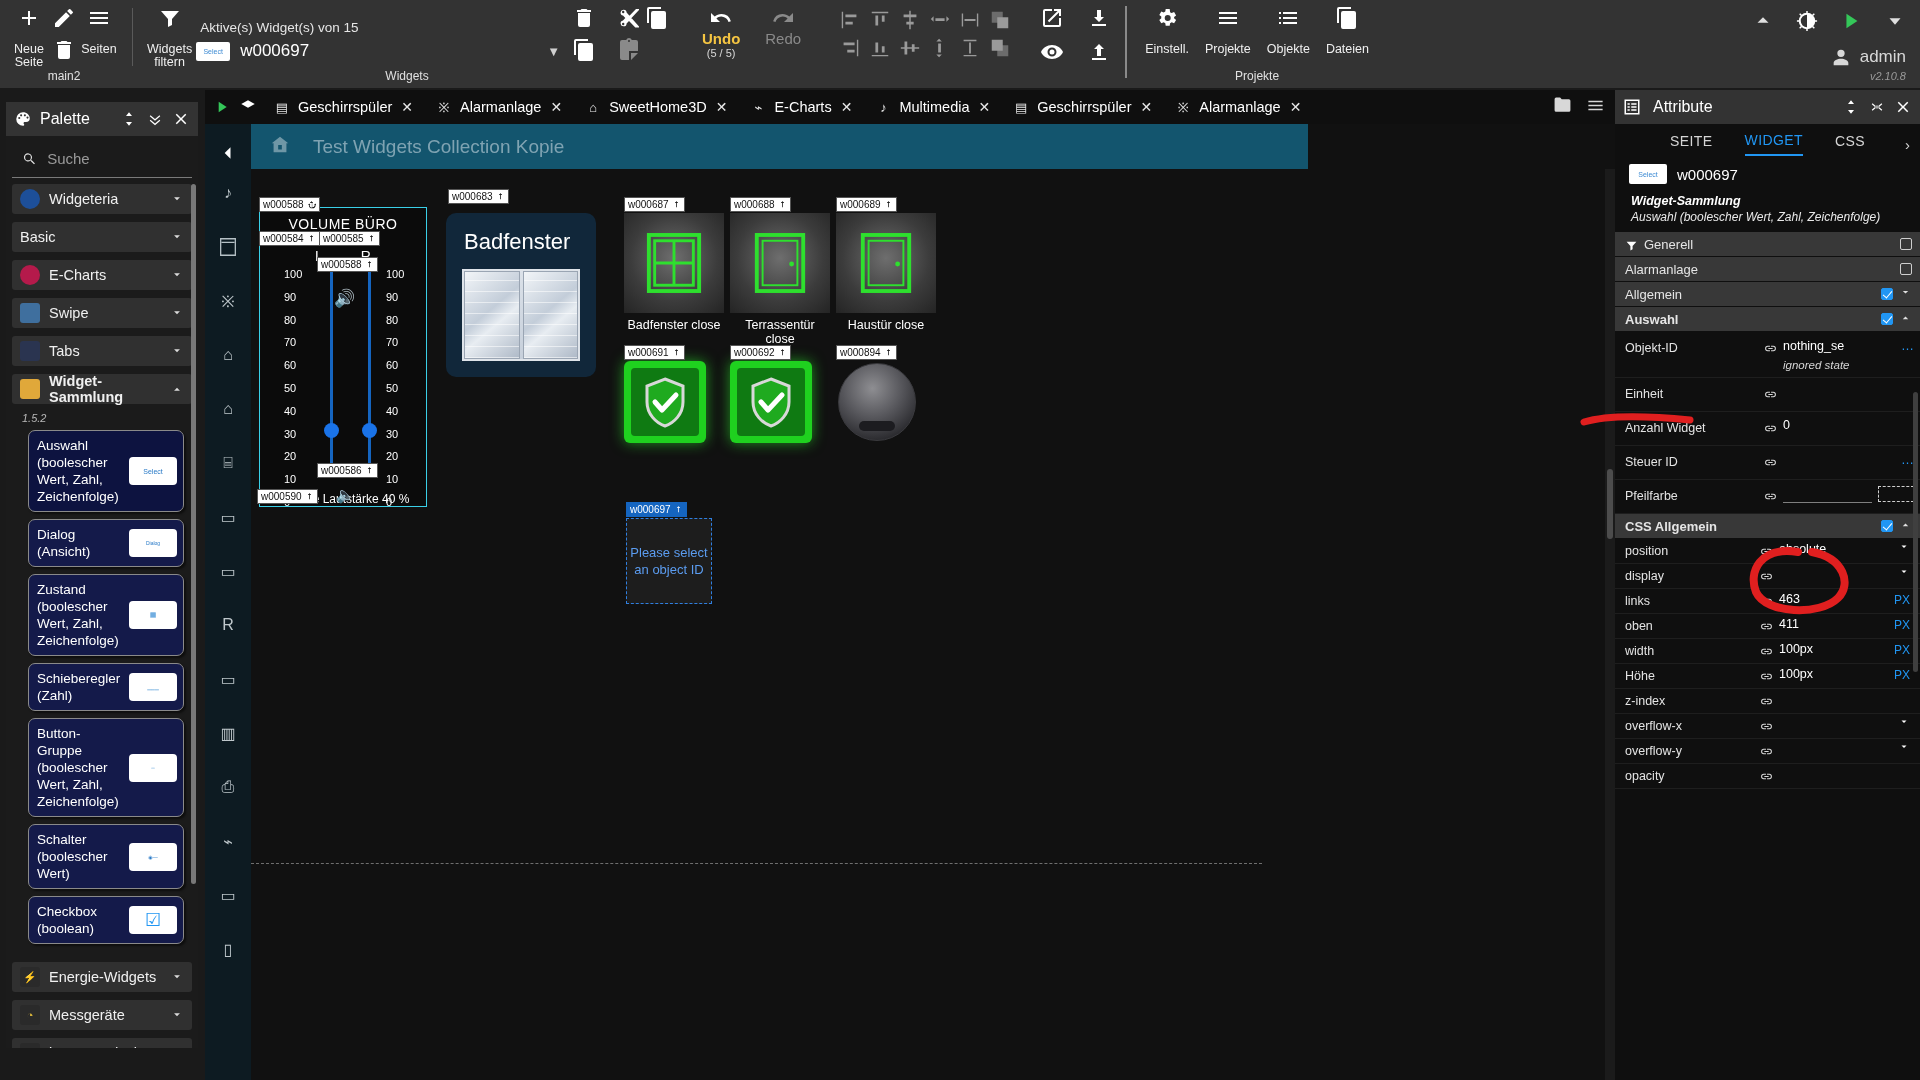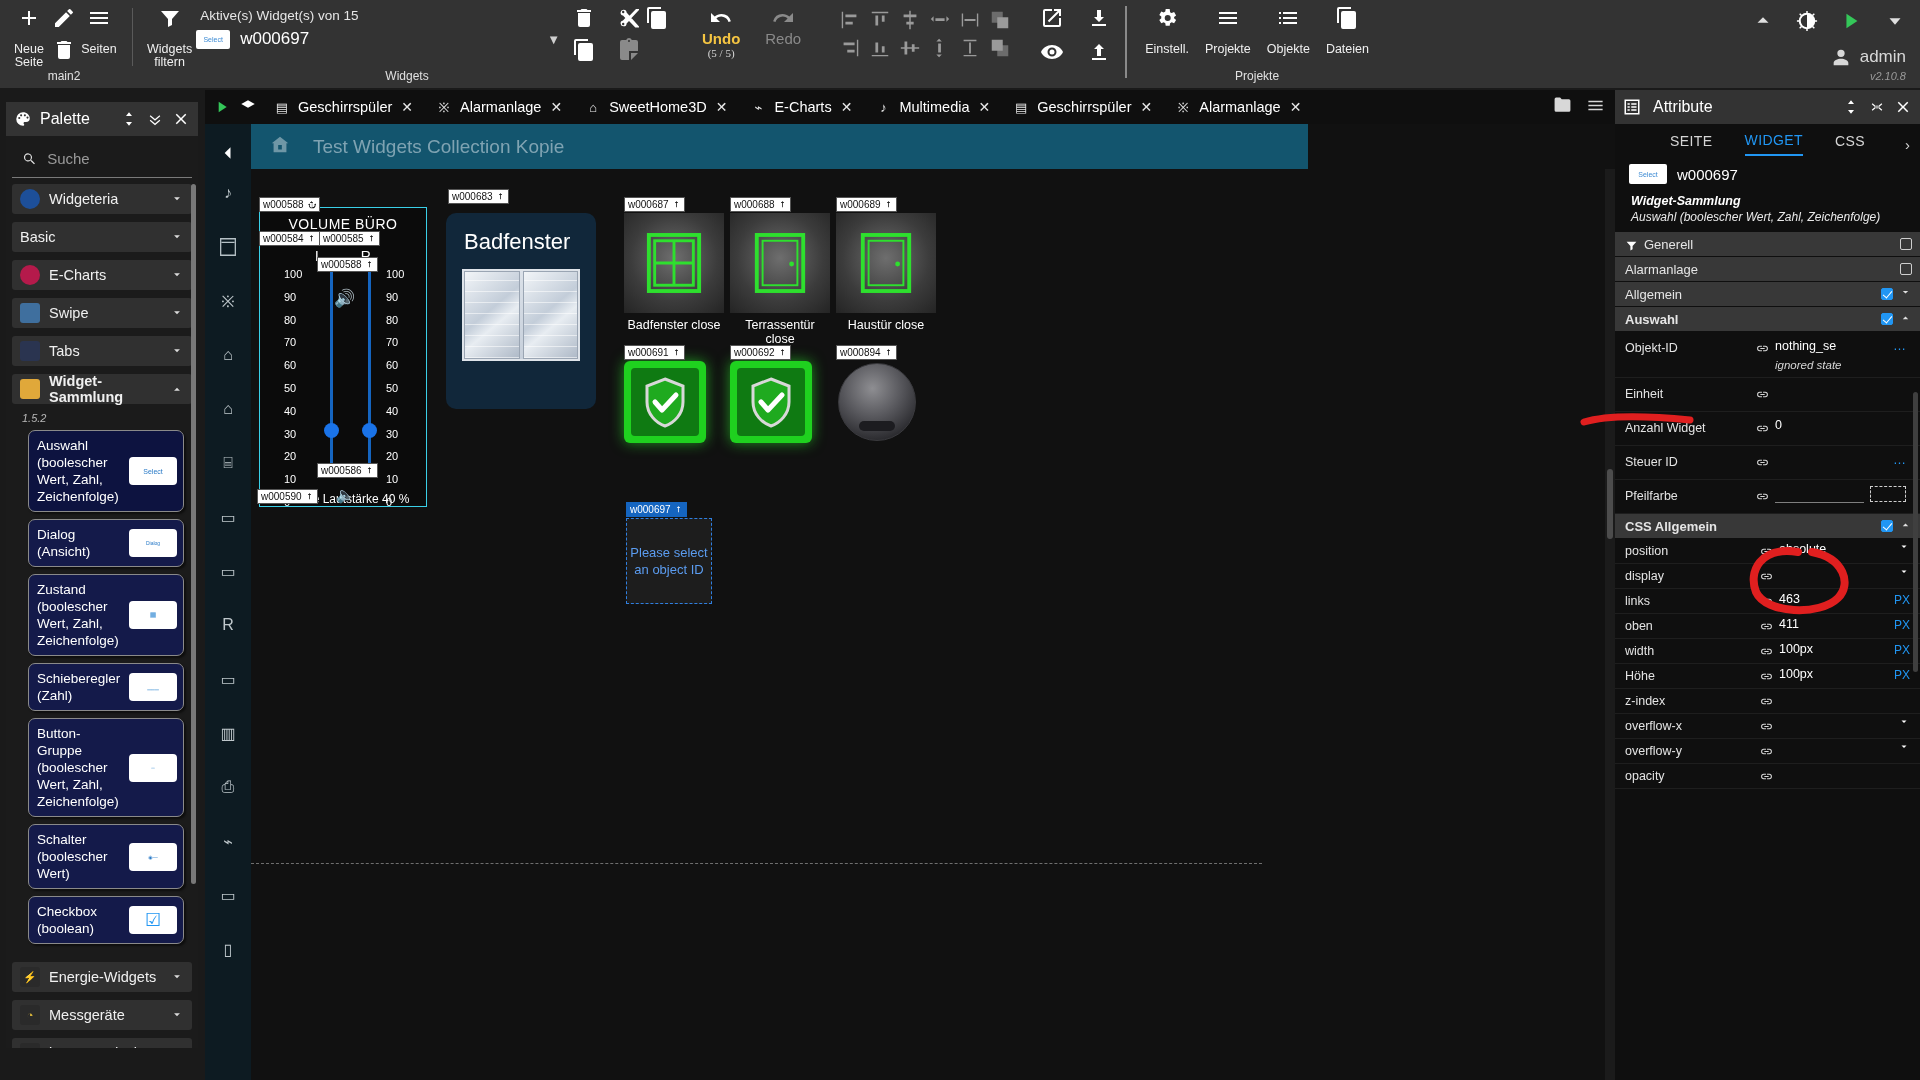--- a/index.html
+++ b/index.html
@@ -31,28 +31,28 @@
   }
   .tb-btn .lbl { font-size: 12.5px; line-height: 13px; text-align: center; margin-top: 13px; color: #f0f0f0;}
   .tb-icon { width: 24px; height: 24px; display:block; }
   .tb-icon svg { width: 24px; height: 24px; fill: #ffffff; display:block; }
   .tb-icon.dim svg { fill: #8a8a8a; }
   .tb-small { width: 22px; height: 22px; }
   .tb-small svg { width: 22px; height: 22px; fill: #ffffff; }
 
   .undo-block { display:flex; flex-direction:column; align-items:center; min-width:62px; padding-top:6px; cursor:pointer;}
   .undo-block .u-lbl { font-size: 15px; font-weight: bold; color: #f5c542; }
-  .undo-block .u-cnt { font-size: 11px; color: #d8d8d8; font-family: Liberation Serif, serif; }
+  .undo-block .u-cnt { font-size: 11px; color: #d8d8d8; }
   .redo-block { display:flex; flex-direction:column; align-items:center; min-width:62px; padding-top:6px; }
   .redo-block .u-lbl { font-size: 15px; color: #8a8a8a; }
 
   .align-grid { display: grid; grid-template-columns: repeat(6, 30px); grid-template-rows: 28px 28px; align-items:center; justify-items:center; padding-top: 6px;}
   .align-grid .tb-small svg { fill: #9a9a9a; }
 
-  .widget-sel-area { display:flex; flex-direction: column; justify-content: flex-start; padding-top: 8px; min-width: 370px;}
+  .widget-sel-area { display:flex; flex-direction: column; justify-content: flex-start; padding-top: 20px; min-width: 370px;}
   .widget-sel-top { font-size: 13.5px; color: #e6e6e6; margin-left: 4px;}
   .widget-sel-row { display:flex; align-items:center; margin-top: 6px; }
   .wthumb {
     width: 34px; height: 19px; background:#fff; border-radius:2px; margin-right:10px;
     font-size:7px; color:#3d8bd4; display:flex; align-items:center; justify-content:center;
     font-family:"Liberation Sans",sans-serif; overflow:hidden;
   }
   .widget-sel-name { font-size: 17px; color: #ffffff; }
   .sel-caret { margin-left: auto; color:#cfcfcf; font-size: 13px; padding-right: 6px;}
 
@@ -235,21 +235,21 @@
     height:24px; background:#383838; display:flex; align-items:center; padding:0 8px 0 10px; gap:6px;
     margin-bottom:1px; cursor:pointer;
   }
   .sect-head .sname { font-size:13px; color:#e5e5e5; font-weight:bold; flex:1; }
   .sect-head.plain .sname { font-weight:normal; }
   .cbox { width:12px;height:12px;border:1.5px solid #cfcfcf; border-radius:2px; display:inline-block;}
   .cbox.on { background:#2196f3; border-color:#2196f3; position:relative;}
   .cbox.on:after{content:"";position:absolute;left:3px;top:0px;width:4px;height:8px;border:solid #fff;border-width:0 1.6px 1.6px 0;transform:rotate(40deg);}
   .sect-head .chev2 svg{width:13px;height:13px;fill:#e0e0e0;}
 
-  .prow { display:flex; align-items:flex-start; padding:6px 14px 4px 10px; min-height:34px; border-bottom:1px solid #1e1e1e;}
+  .prow { display:flex; align-items:flex-start; padding:6px 6px 4px 10px; min-height:34px; border-bottom:1px solid #1e1e1e;}
   .prow .pname { font-size:12.5px; color:#e4e4e4; flex:1; padding-top:3px;}
   .prow .pctl { width:150px; display:flex; align-items:flex-start; gap:6px;}
   .link-ico svg{width:13px;height:13px;fill:#d8d8d8; margin-top:4px;}
   .pfield { flex:1; position:relative; }
   .pfield .pval { font-size:12.5px; color:#ffffff; min-height:16px; padding-bottom:2px; display:flex; align-items:center; gap:4px;}
   .pfield .underline { border-bottom:1px solid #7f7f7f; height:1px; }
   .pfield .phint { font-size:11.5px; color:#d6d6d6; font-style:italic; margin-top:2px;}
   .punit { font-size:12px; color:#2196f3; padding-top:2px;}
   .pdots { color:#2196f3; font-size:13px; }
   .pcaret svg{width:12px;height:12px;fill:#ffffff;}
@@ -837,21 +837,21 @@
             <path d="M11 3h2v3h3v2h-3v11h-2V8H8V6h3V3z"></path>
           </svg>
       </div>
 
       <div class="wbadge" style="left:197px;top:20px;text-align:center;">
         <span>w000683</span>
         <svg viewBox="0 0 24 24">
             <path d="M11 3h2v3h3v2h-3v11h-2V8H8V6h3V3z"></path>
           </svg>
       </div>
-      <div class="bf-card" style="left:195px;top:44px;width:150px;height:196px;">
+      <div class="bf-card" style="left:195px;top:44px;width:150px;height:164px;">
         <div class="bf-title">Badfenster</div>
         <div class="bf-img">
           <div class="bf-pane"></div>
           <div class="bf-pane"></div>
         </div>
       </div>
 
       <div class="wbadge" style="left:373px;top:28px;">
         <span>w000687</span>
         <svg viewBox="0 0 24 24">

